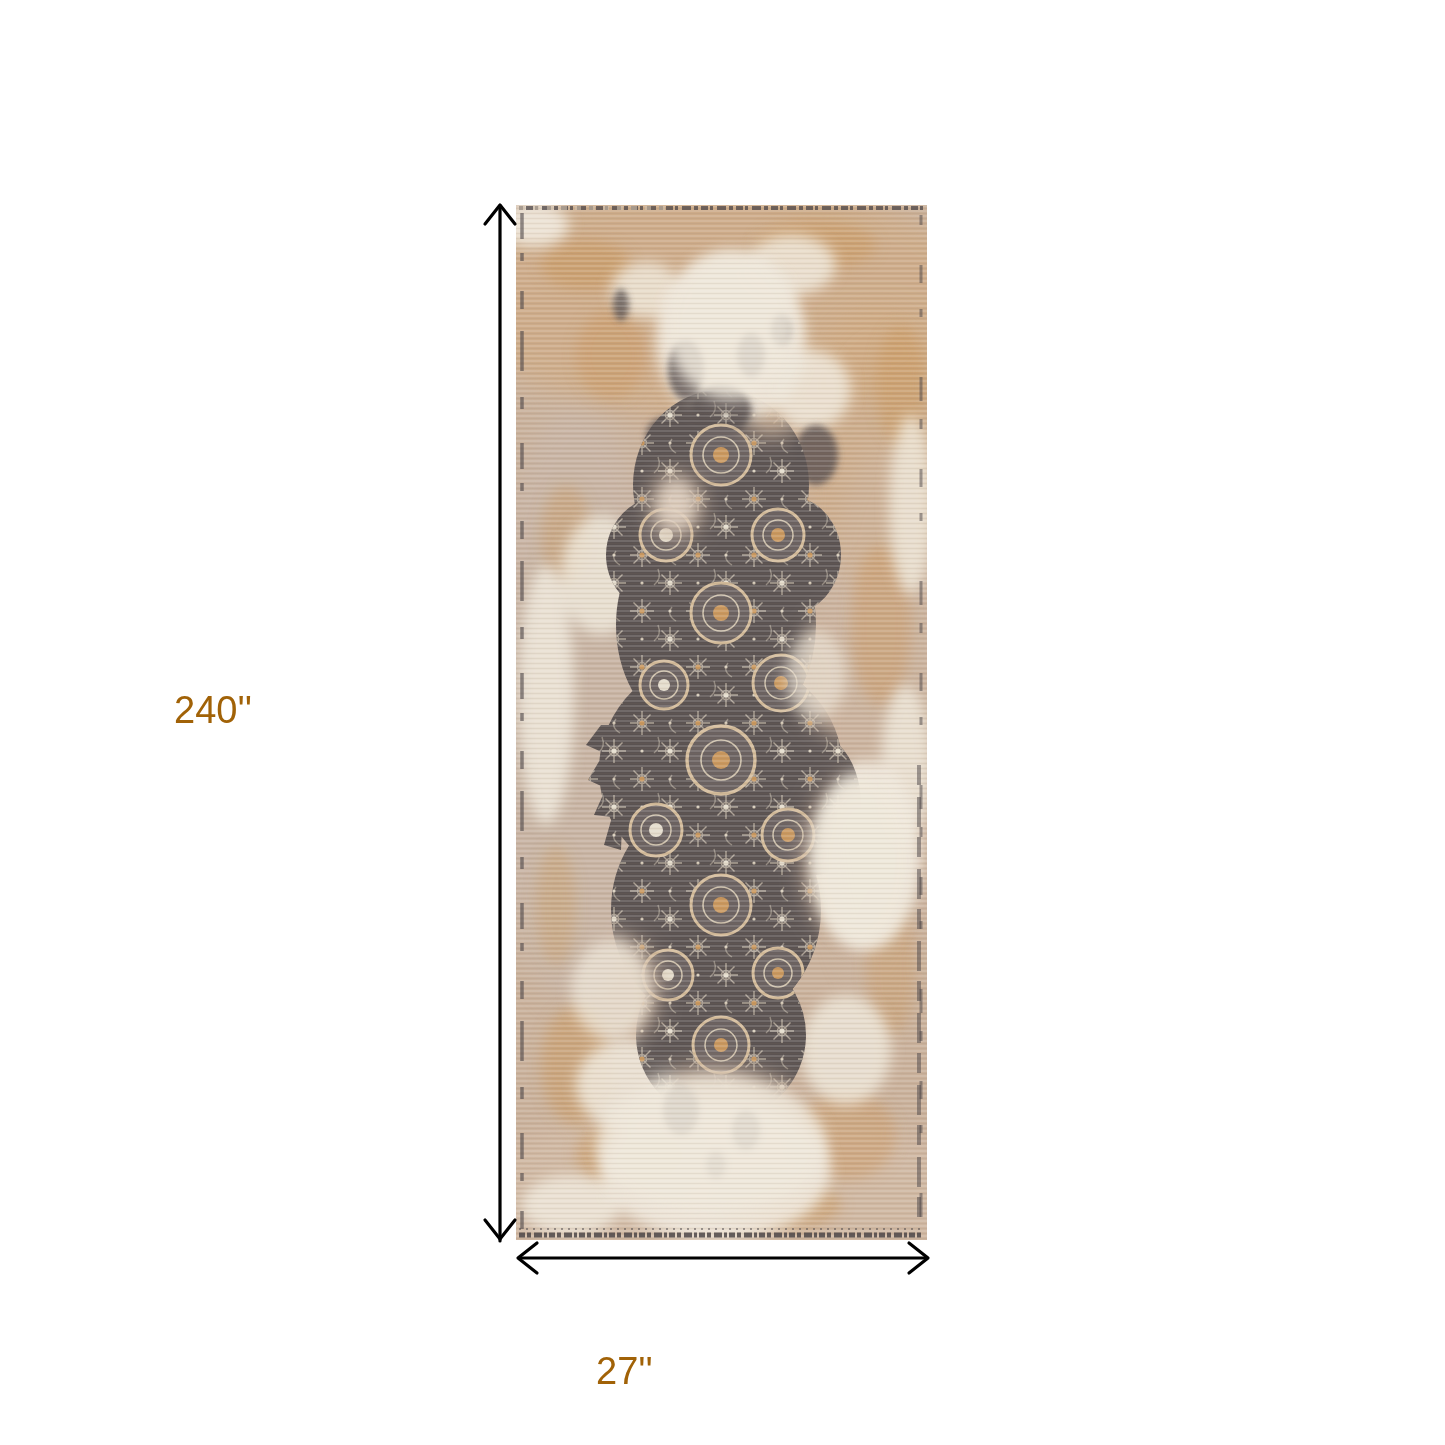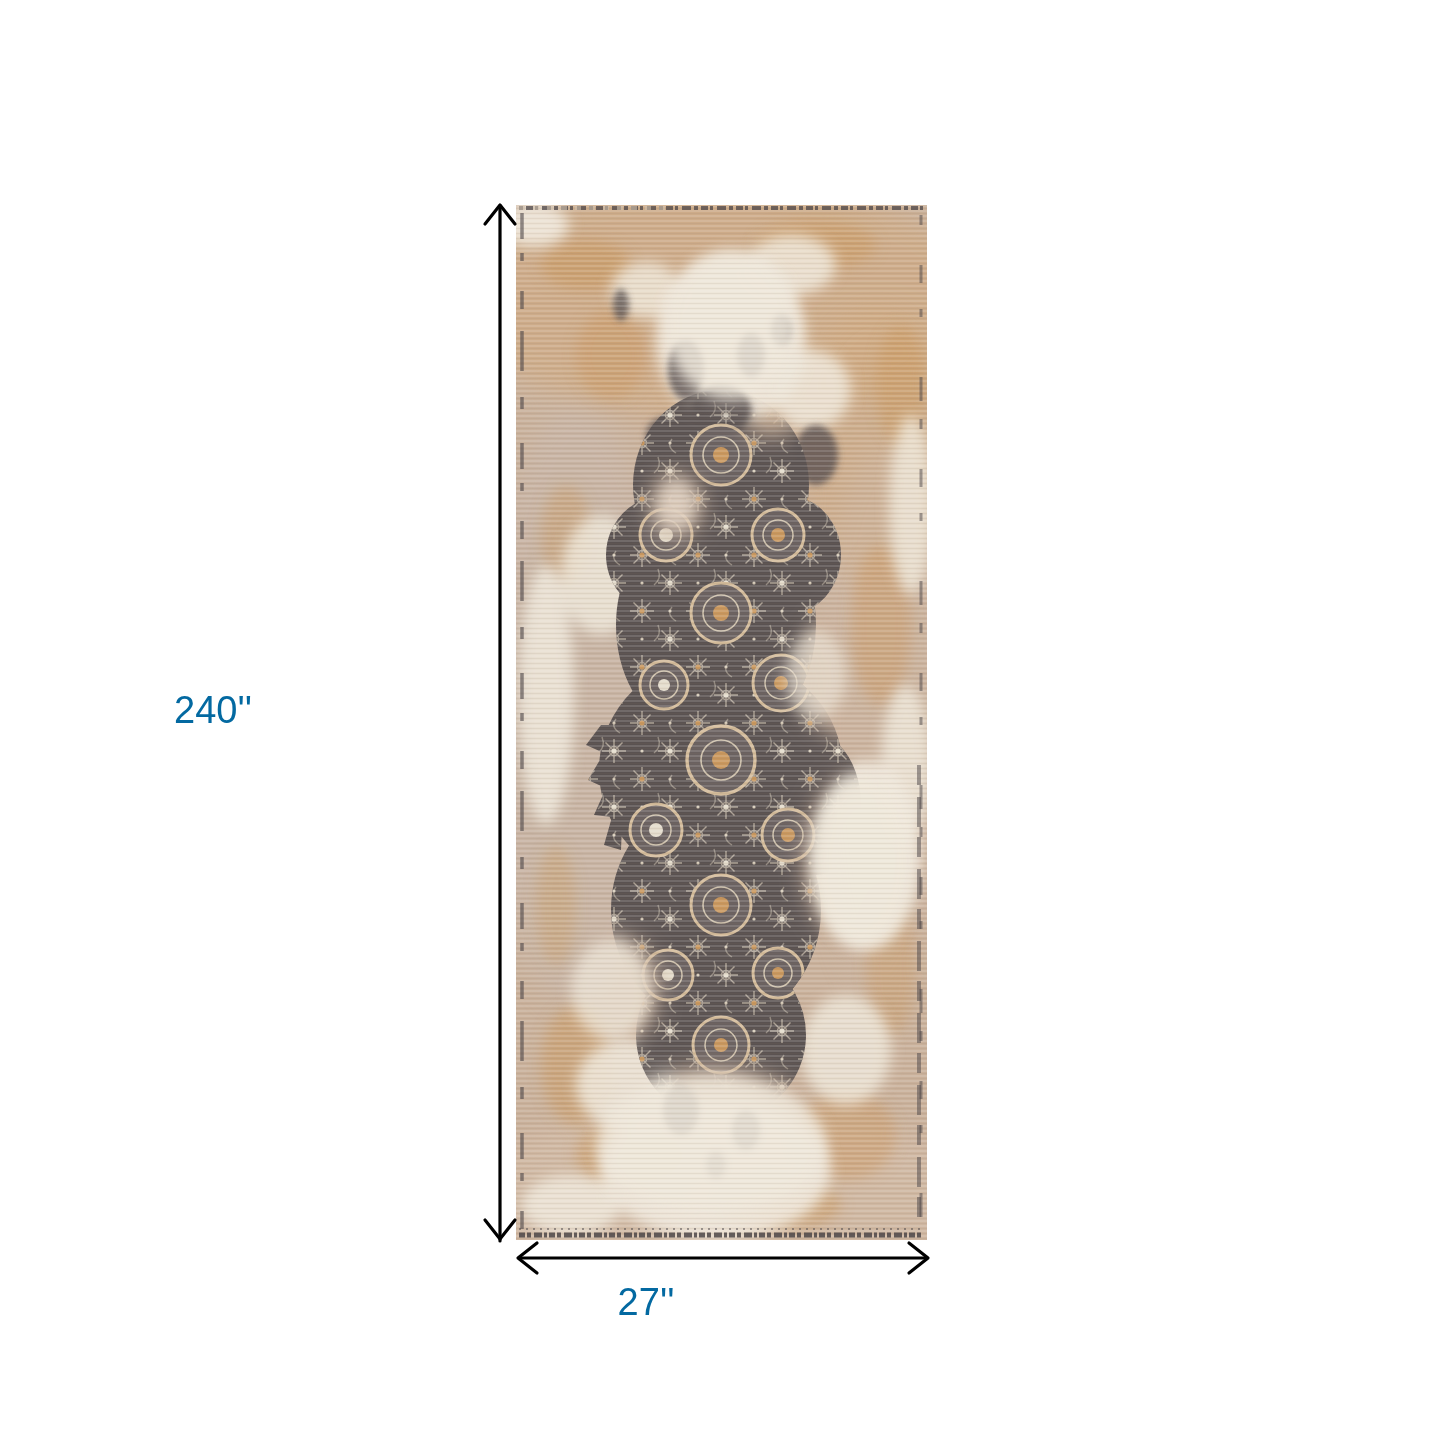--- a/index.html
+++ b/index.html
@@ -4,25 +4,25 @@
 <style>
   html,body{margin:0;padding:0;background:#ffffff;}
   .stage{
     position:relative;width:1445px;height:1445px;background:#ffffff;
     overflow:hidden;font-family:"Liberation Sans",sans-serif;
   }
   .rug{position:absolute;left:516px;top:205px;width:411px;height:1035px;}
   .v-arrow{position:absolute;left:478px;top:198px;width:44px;height:1052px;}
   .h-arrow{position:absolute;left:510px;top:1240px;width:426px;height:36px;}
   .dim-label{
-    position:absolute;color:#0369a1;font-size:38px;line-height:38px;
+    position:absolute;color:#a16207;font-size:38px;line-height:38px;
     font-family:"Liberation Sans",sans-serif;white-space:nowrap;
   }
   .height-label{left:140px;top:691px;width:112px;text-align:right;}
-  .width-label{left:596px;top:1283px;width:100px;text-align:center;}
+  .width-label{left:596px;top:1352px;width:100px;text-align:left;}
 </style>
 </head>
 <body>
 
 <div class="stage">
 
   <svg class="rug" viewBox="0 0 411 1035" xmlns="http://www.w3.org/2000/svg">
     <defs>
       <filter id="b12" x="-40%" y="-40%" width="180%" height="180%">
           <feGaussianBlur stdDeviation="12"></feGaussianBlur>

